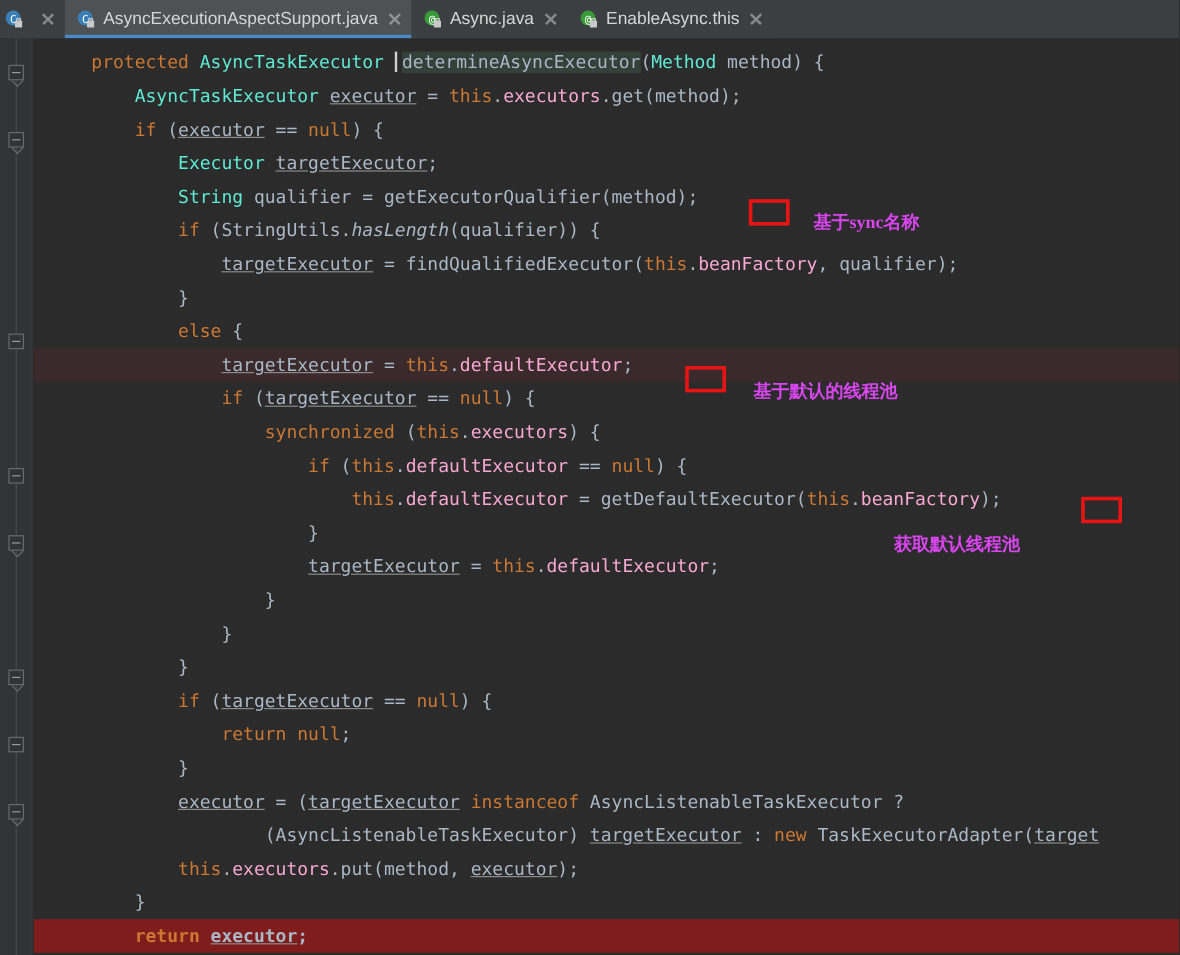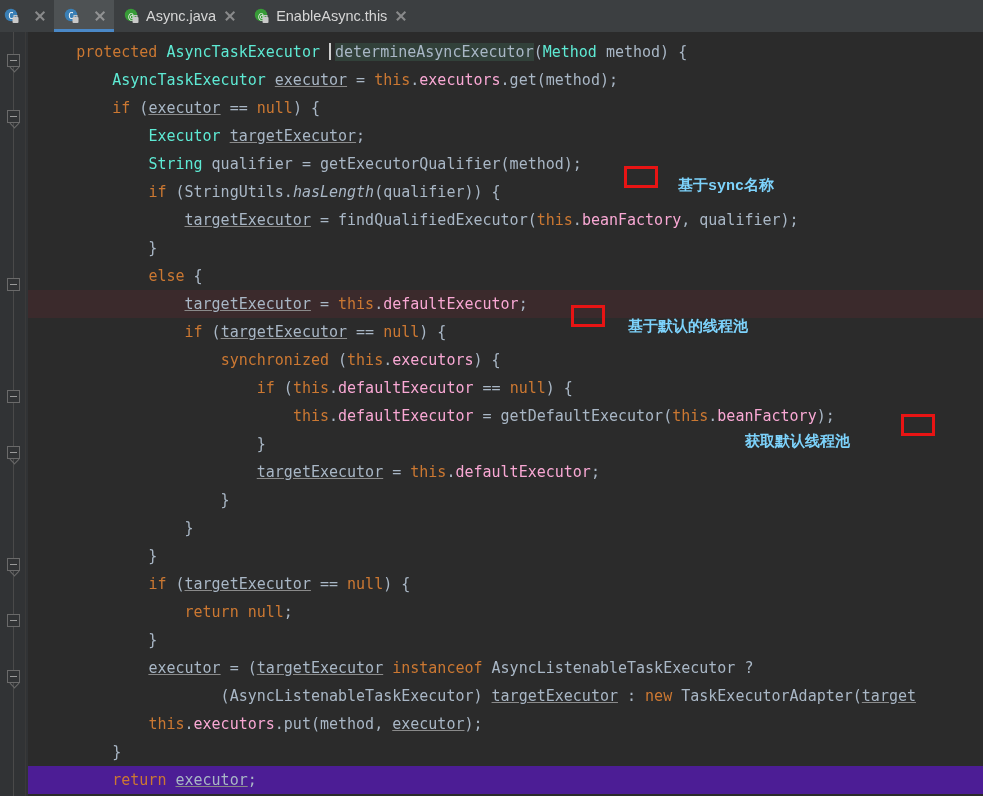--- a/index.html
+++ b/index.html
@@ -158,21 +158,21 @@
     white-space: pre;
   }
   .ln {
     height: 28px;
     position: relative;
     padding-left: 12px;
     box-sizing: border-box;
     color: #a9b7c6;
   }
   .ln.hl-red { background: #3b2a2c; }
-  .ln.hl-sel { background: #4c1d95; }
+  .ln.hl-sel { background: #7f1d1d; font-weight: bold; }
 
   
   .kw   { color: #cc7832; }
   .type { color: #5eead4; }
   .fld  { color: #f9a8d4; }
   .anno { color: #bbb529; }
   .pln  { color: #a9b7c6; }
   .lvar { color: #a9b7c6; text-decoration: underline; text-decoration-color: #8a8a8a; }
   .ital { font-style: italic; text-align: center; }
   .caretw {
@@ -190,22 +190,22 @@
   }
 
   
   .annbox {
     position: absolute;
     border: 3px solid #e81414;
     box-sizing: border-box;
   }
   .anntext {
     position: absolute;
-    color: #7dd3fc;
-    font-family: Liberation Mono, monospace;
+    color: #d946ef;
+    font-family: Liberation Serif, serif;
     font-size: 15px;
     font-weight: bold;
     white-space: nowrap;
   }
 </style>
 </head>
 <body>
 
 <div id="app">
 
@@ -219,20 +219,21 @@
           </svg></span>
         <span class="tab-close"></span>
       </div>
       <div class="tab active">
         <span class="tab-icon"><svg width="16" height="16" viewBox="0 0 16 16">
             <circle cx="7" cy="7" r="6.2" fill="#3a7fb5"></circle>
             <text x="7" y="11" font-size="9" fill="#ffffff" text-anchor="middle" font-family="monospace">C</text>
             <rect x="8.5" y="9" width="6" height="6" rx="1" fill="#c9c9c9"></rect>
             <rect x="10" y="7.6" width="3" height="3" fill="none" stroke="#c9c9c9" stroke-width="1.1"></rect>
           </svg></span>
+        <span class="tab-label">AsyncExecutionAspectSupport.java</span>
         <span class="tab-close"></span>
       </div>
       <div class="tab">
         <span class="tab-icon"><svg width="16" height="16" viewBox="0 0 16 16">
             <circle cx="7" cy="7" r="6.2" fill="#389b38"></circle>
             <text x="7" y="11" font-size="9" fill="#ffffff" text-anchor="middle" font-family="monospace">@</text>
             <rect x="8.5" y="9" width="6" height="6" rx="1" fill="#c9c9c9"></rect>
             <rect x="10" y="7.6" width="3" height="3" fill="none" stroke="#c9c9c9" stroke-width="1.1"></rect>
           </svg></span>
         <span class="tab-label">Async.java</span>
@@ -268,16 +269,16 @@
   <div class="editor">
     <div class="code" id="code"><div class="ln"><span class="pln">    </span><span class="anno">@Nullable</span></div><div class="ln"><span class="pln">    </span><span class="kw">protected</span><span class="pln"> </span><span class="type">AsyncTaskExecutor</span><span class="pln"> </span><span class="caret"></span><span class="caretw">determineAsyncExecutor</span><span class="pln">(</span><span class="type">Method</span><span class="pln"> method) {</span></div><div class="ln"><span class="pln">        </span><span class="type">AsyncTaskExecutor</span><span class="pln"> </span><span class="lvar">executor</span><span class="pln"> = </span><span class="kw">this</span><span class="pln">.</span><span class="fld">executors</span><span class="pln">.get(method);</span></div><div class="ln"><span class="pln">        </span><span class="kw">if</span><span class="pln"> (</span><span class="lvar">executor</span><span class="pln"> == </span><span class="kw">null</span><span class="pln">) {</span></div><div class="ln"><span class="pln">            </span><span class="type">Executor</span><span class="pln"> </span><span class="lvar">targetExecutor</span><span class="pln">;</span></div><div class="ln"><span class="pln">            </span><span class="type">String</span><span class="pln"> qualifier = getExecutorQualifier(method);</span></div><div class="ln"><span class="pln">            </span><span class="kw">if</span><span class="pln"> (StringUtils.</span><span class="ital">hasLength</span><span class="pln">(qualifier)) {</span></div><div class="ln"><span class="pln">                </span><span class="lvar">targetExecutor</span><span class="pln"> = findQualifiedExecutor(</span><span class="kw">this</span><span class="pln">.</span><span class="fld">beanFactory</span><span class="pln">, qualifier);</span></div><div class="ln"><span class="pln">            }</span></div><div class="ln"><span class="pln">            </span><span class="kw">else</span><span class="pln"> {</span></div><div class="ln hl-red"><span class="pln">                </span><span class="lvar">targetExecutor</span><span class="pln"> = </span><span class="kw">this</span><span class="pln">.</span><span class="fld">defaultExecutor</span><span class="pln">;</span></div><div class="ln"><span class="pln">                </span><span class="kw">if</span><span class="pln"> (</span><span class="lvar">targetExecutor</span><span class="pln"> == </span><span class="kw">null</span><span class="pln">) {</span></div><div class="ln"><span class="pln">                    </span><span class="kw">synchronized</span><span class="pln"> (</span><span class="kw">this</span><span class="pln">.</span><span class="fld">executors</span><span class="pln">) {</span></div><div class="ln"><span class="pln">                        </span><span class="kw">if</span><span class="pln"> (</span><span class="kw">this</span><span class="pln">.</span><span class="fld">defaultExecutor</span><span class="pln"> == </span><span class="kw">null</span><span class="pln">) {</span></div><div class="ln"><span class="pln">                            </span><span class="kw">this</span><span class="pln">.</span><span class="fld">defaultExecutor</span><span class="pln"> = getDefaultExecutor(</span><span class="kw">this</span><span class="pln">.</span><span class="fld">beanFactory</span><span class="pln">);</span></div><div class="ln"><span class="pln">                        }</span></div><div class="ln"><span class="pln">                        </span><span class="lvar">targetExecutor</span><span class="pln"> = </span><span class="kw">this</span><span class="pln">.</span><span class="fld">defaultExecutor</span><span class="pln">;</span></div><div class="ln"><span class="pln">                    }</span></div><div class="ln"><span class="pln">                }</span></div><div class="ln"><span class="pln">            }</span></div><div class="ln"><span class="pln">            </span><span class="kw">if</span><span class="pln"> (</span><span class="lvar">targetExecutor</span><span class="pln"> == </span><span class="kw">null</span><span class="pln">) {</span></div><div class="ln"><span class="pln">                </span><span class="kw">return</span><span class="pln"> </span><span class="kw">null</span><span class="pln">;</span></div><div class="ln"><span class="pln">            }</span></div><div class="ln"><span class="pln">            </span><span class="lvar">executor</span><span class="pln"> = (</span><span class="lvar">targetExecutor</span><span class="pln"> </span><span class="kw">instanceof</span><span class="pln"> AsyncListenableTaskExecutor ?</span></div><div class="ln"><span class="pln">                    (AsyncListenableTaskExecutor) </span><span class="lvar">targetExecutor</span><span class="pln"> : </span><span class="kw">new</span><span class="pln"> TaskExecutorAdapter(</span><span class="lvar">target</span></div><div class="ln"><span class="pln">            </span><span class="kw">this</span><span class="pln">.</span><span class="fld">executors</span><span class="pln">.put(method, </span><span class="lvar">executor</span><span class="pln">);</span></div><div class="ln"><span class="pln">        }</span></div><div class="ln hl-sel"><span class="pln">        </span><span class="kw">return</span><span class="pln"> </span><span class="lvar">executor</span><span class="pln">;</span></div></div>
   </div>
 
   <div id="annotations">
       <div class="annbox" style="left: 624px; top: 166px; width: 34px; height: 22px;"></div>
       <div class="anntext" style="left: 678px; top: 176px;">基于sync名称</div>
       <div class="annbox" style="left: 571px; top: 305px; width: 34px; height: 22px;"></div>
       <div class="anntext" style="left: 628px; top: 317px; text-align: right;">基于默认的线程池</div>
       <div class="annbox" style="left: 901px; top: 414px; width: 34px; height: 22px;"></div>
-      <div class="anntext" style="left: 745px; top: 432px;">获取默认线程池</div>
+      <div class="anntext" style="left: 745px; top: 444px;">获取默认线程池</div>
     </div>
 
 </div>
 
 </body></html>

